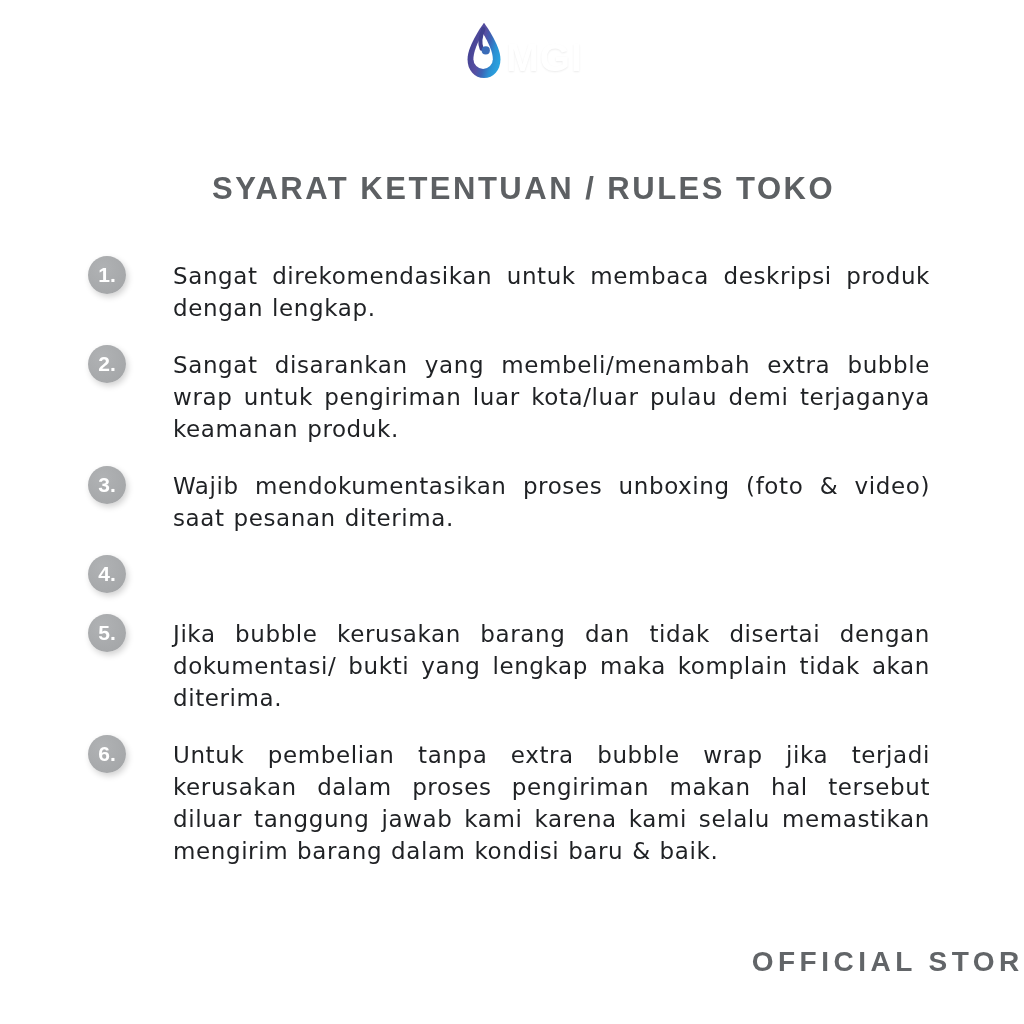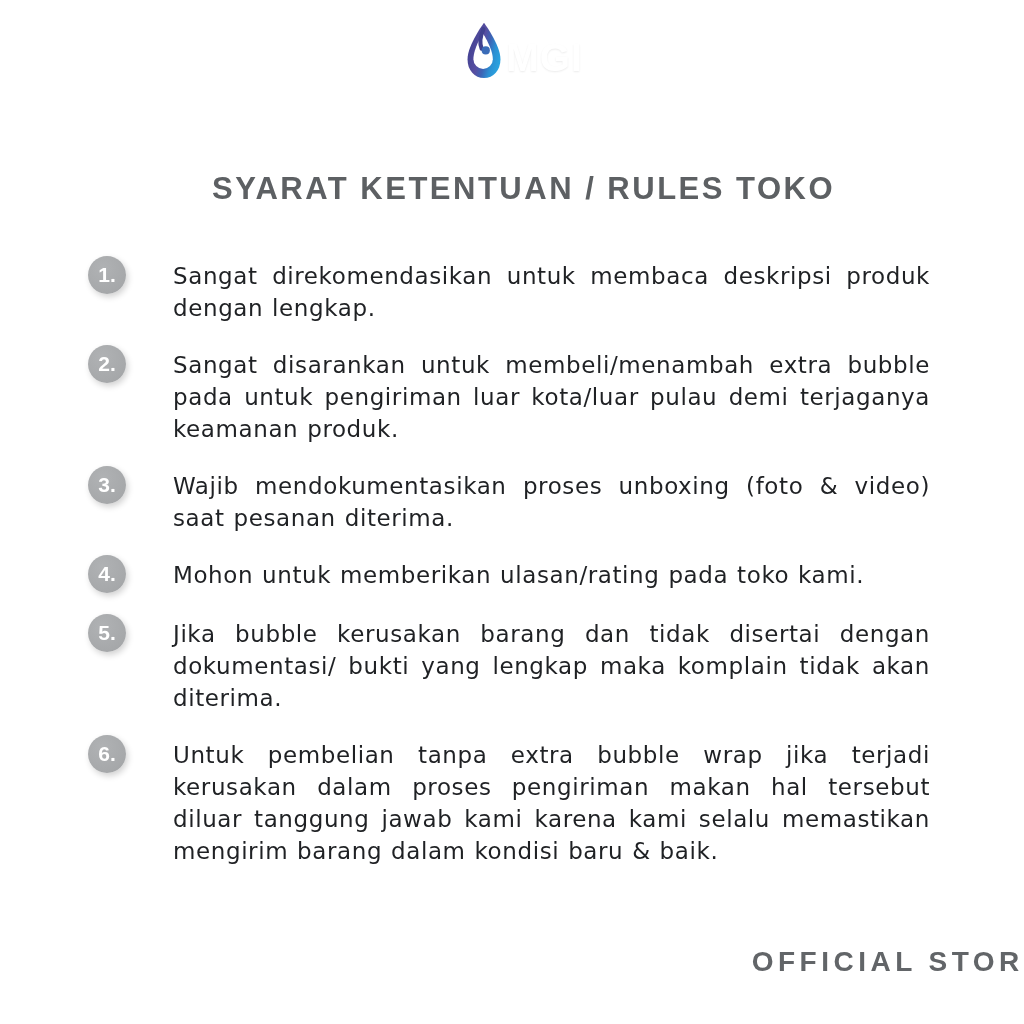--- a/index.html
+++ b/index.html
@@ -109,29 +109,28 @@
 
   <div class="title">SYARAT KETENTUAN / RULES TOKO</div>
 
   <ol class="rules">
     <li class="rule">
       <span class="bullet">1.</span>
       <span class="rule-text">Sangat direkomendasikan untuk membaca deskripsi produk dengan lengkap.</span>
     </li>
     <li class="rule">
       <span class="bullet">2.</span>
-      <span class="rule-text">Sangat disarankan untuk membeli/menambah extra bubble pada untuk pengiriman luar kota/luar pulau demi terjaganya keamanan produk.</span>
+      <span class="rule-text">Sangat disarankan yang membeli/menambah extra bubble wrap untuk pengiriman luar kota/luar pulau demi terjaganya keamanan produk.</span>
     </li>
     <li class="rule">
       <span class="bullet">3.</span>
       <span class="rule-text">Wajib mendokumentasikan proses unboxing (foto &amp; video) saat pesanan diterima.</span>
     </li>
     <li class="rule">
       <span class="bullet">4.</span>
-      <span class="rule-text">Mohon untuk memberikan ulasan/rating pada toko kami.</span>
     </li>
     <li class="rule">
       <span class="bullet">5.</span>
       <span class="rule-text">Jika bubble kerusakan barang dan tidak disertai dengan dokumentasi/ bukti yang lengkap maka komplain tidak akan diterima.</span>
     </li>
     <li class="rule">
       <span class="bullet">6.</span>
       <span class="rule-text">Untuk pembelian tanpa extra bubble wrap jika terjadi kerusakan dalam proses pengiriman makan hal tersebut diluar tanggung jawab kami karena kami selalu memastikan mengirim barang dalam kondisi baru &amp; baik.</span>
     </li>
   </ol>

